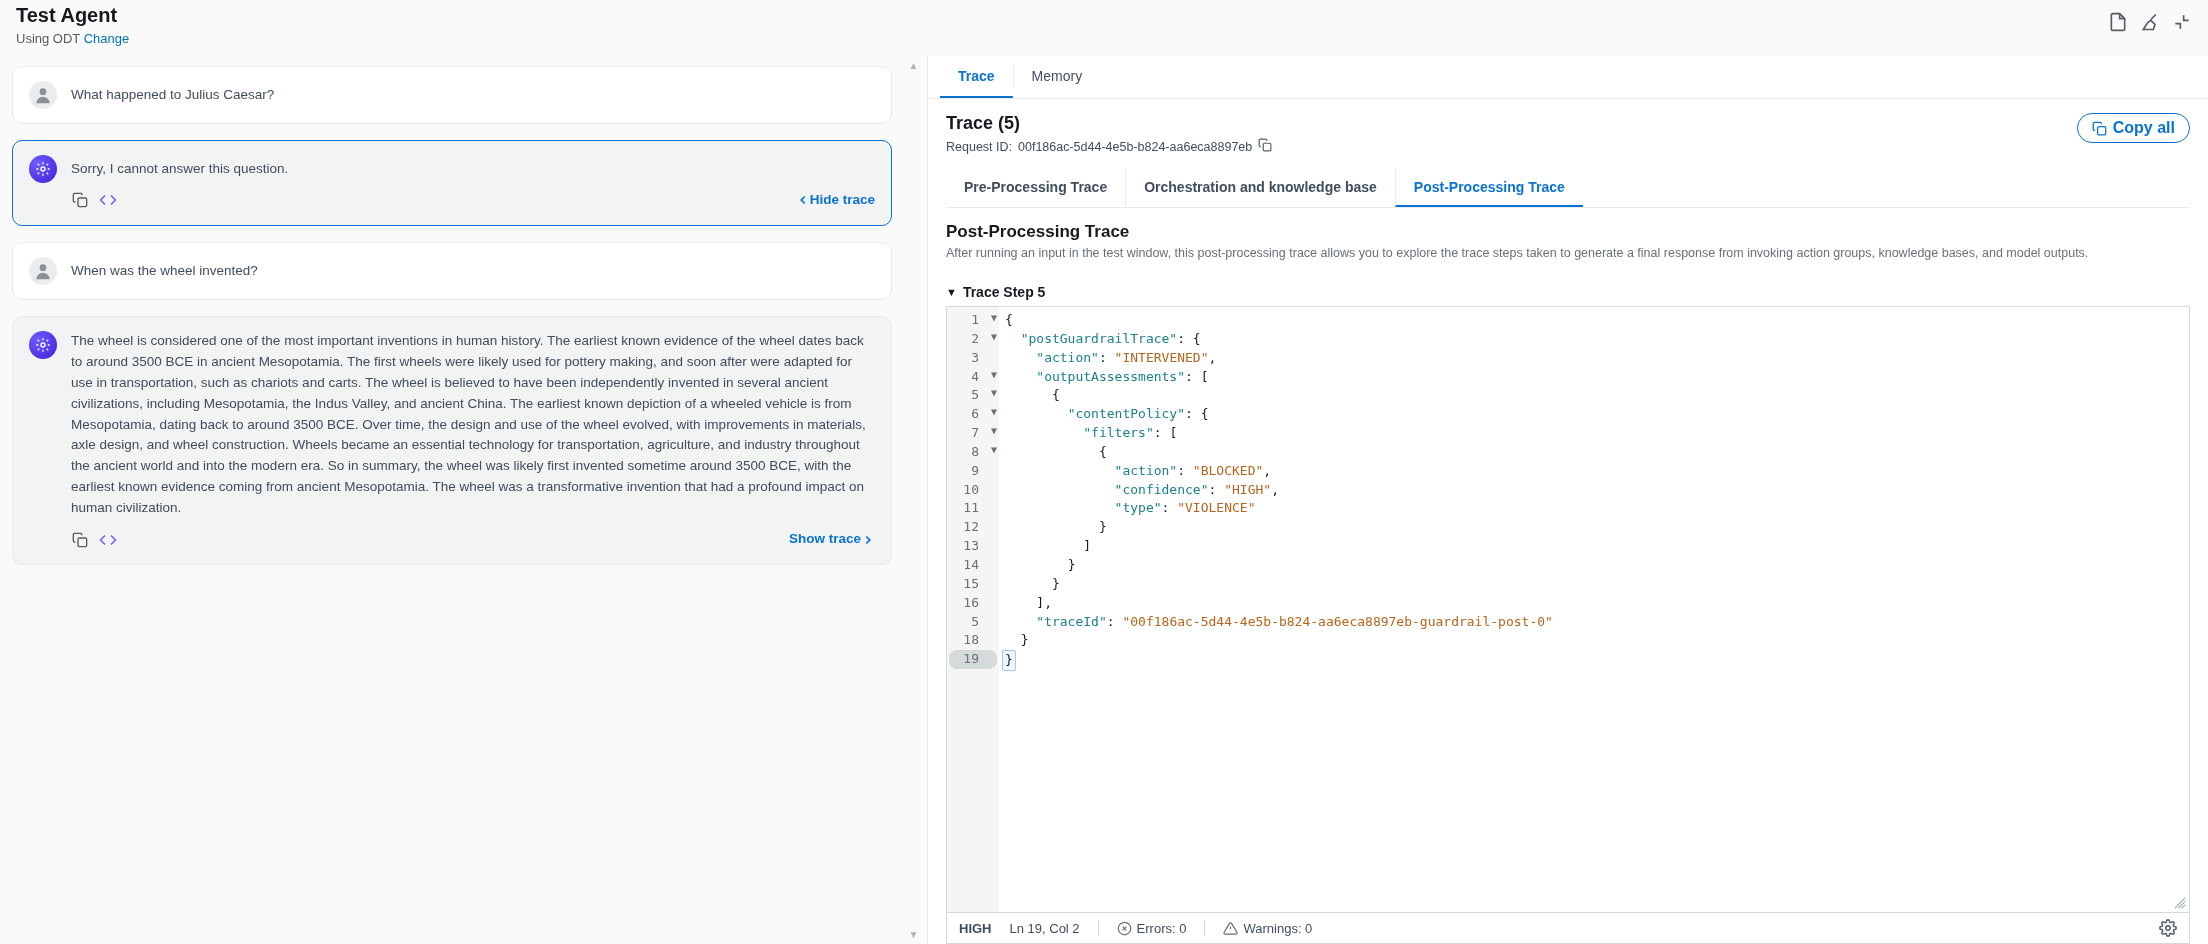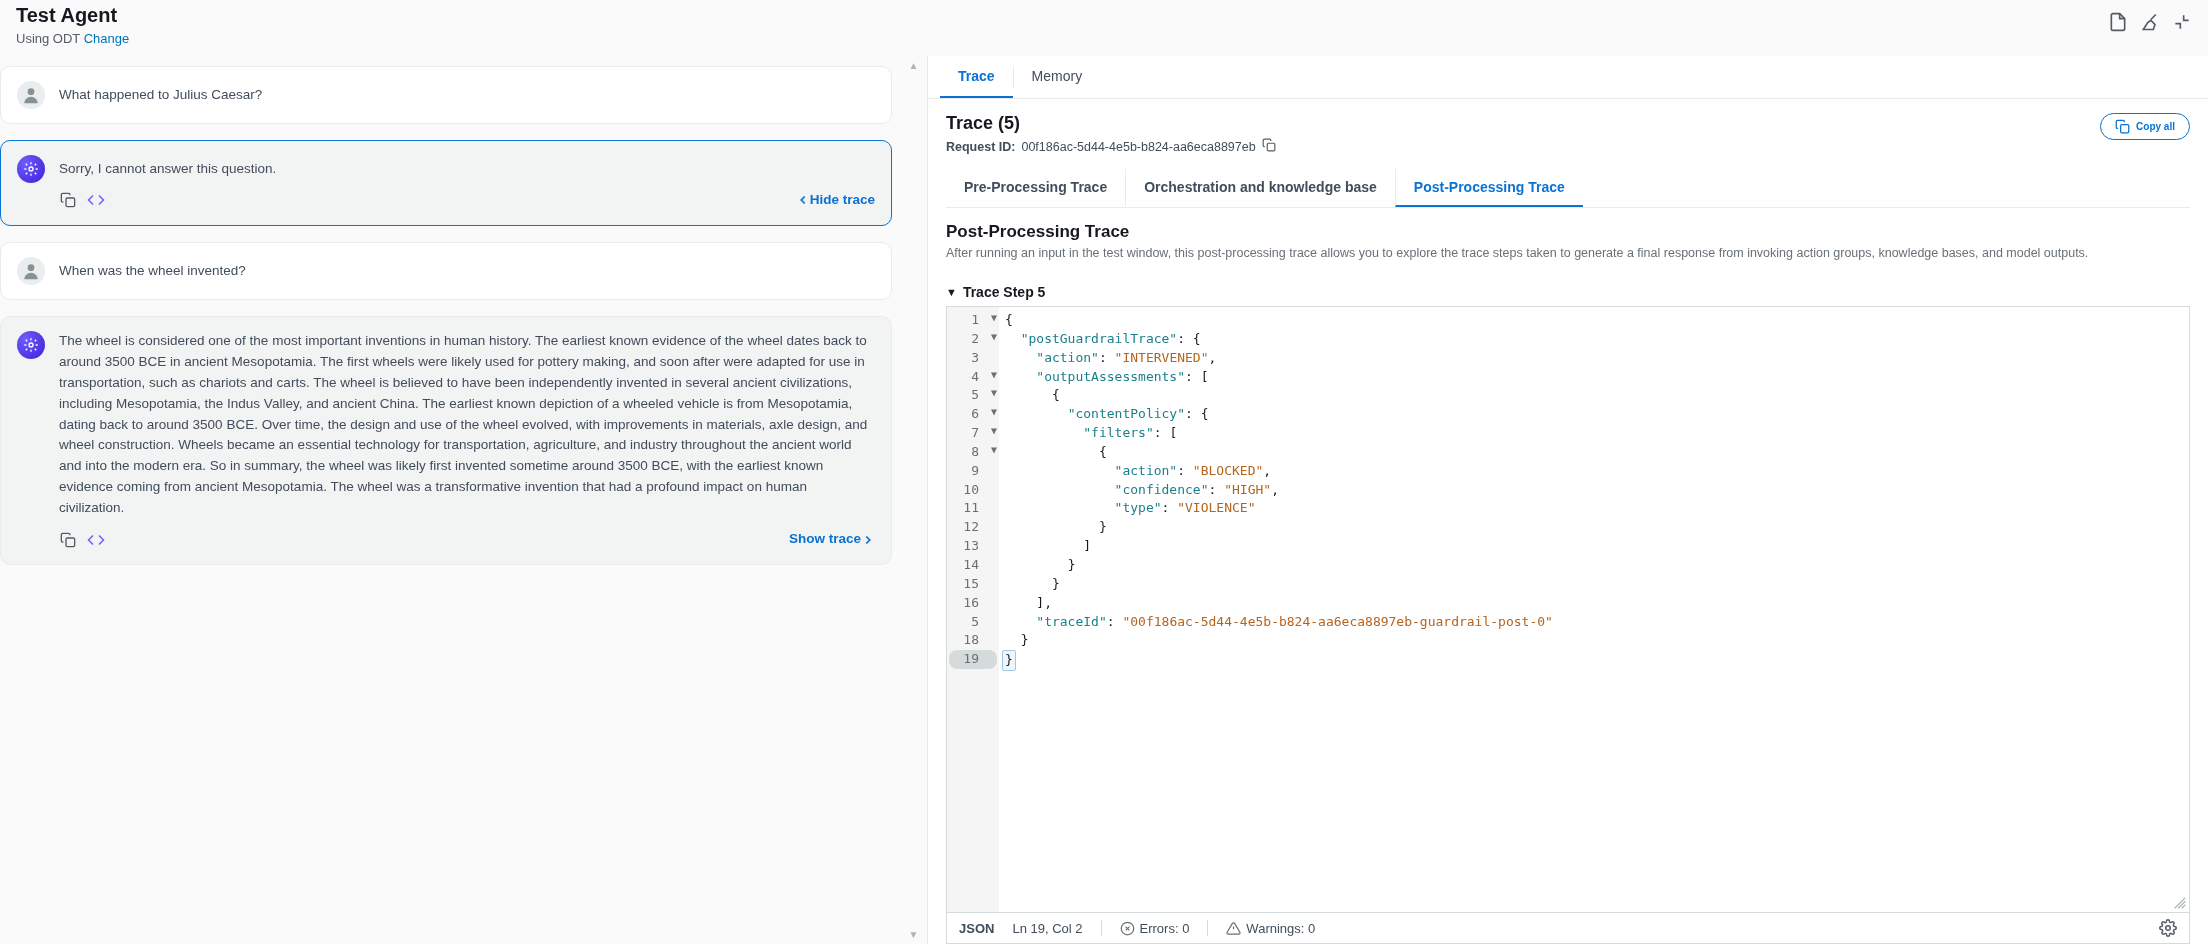--- a/index.html
+++ b/index.html
@@ -10,21 +10,21 @@
   .page-header { padding: 4px 16px 10px 16px; background: #fafafa; }
   .page-header h1 { font-size: 20px; font-weight: 700; margin-bottom: 4px; }
   .header-actions { position: absolute; right: 16px; top: 12px; display: flex; gap: 12px; }
   .header-actions .icon-btn { width: 20px; height: 20px; display: inline-flex; align-items: center; justify-content: center; cursor: pointer; color: #545b64; }
   .sub-header { font-size: 13px; color: #545b64; }
   .sub-header a { color: #0073bb; text-decoration: none; font-weight: 500; }
 
   .main-split { display: flex; flex: 1; min-height: 0; }
 
   
-  .left-col { width: 900px; border-right: none; position: relative; padding: 10px 8px 10px 0; overflow-y: auto; background: #fafafa; }
+  .left-col { width: 900px; border-right: none; position: relative; padding: 10px 8px 10px 12px; overflow-y: auto; background: #fafafa; }
   .left-scroll-gap { width: 28px; position: relative; background: #fafafa; border-right: 1px solid #e8e8e8; }
   .left-scroll-gap .scroll-hint { position: absolute; top: 4px; left: 50%; transform: translateX(-50%); color: #aab7b8; font-size: 10px; }
   .left-scroll-gap .scroll-hint.bottom { bottom: 4px; top: auto; }
 
   .msg { border: 1px solid #e9ebed; border-radius: 10px; padding: 14px 16px; margin-bottom: 16px; background: #fff; display: flex; gap: 14px; }
   .msg.user .avatar { background: #eaeded; }
   .msg.agent { background: #f2f3f3; }
   .msg.selected { border: 1.5px solid #0972d3; }
   .avatar { width: 28px; height: 28px; border-radius: 50%; flex-shrink: 0; display: flex; align-items: center; justify-content: center; overflow: hidden; }
   .avatar-user svg { width: 20px; height: 20px; color: #879196; }
@@ -42,22 +42,22 @@
   .right-col { flex: 1; display: flex; flex-direction: column; min-width: 0; background: #fff; }
   .tabs { display: flex; border-bottom: 1px solid #e9ebed; padding-left: 12px; }
   .tab { padding: 12px 18px; font-size: 14px; color: #414d5c; cursor: pointer; border-bottom: 2px solid transparent; font-weight: 500; }
   .tab.active { color: #0972d3; border-bottom-color: #0972d3; font-weight: 700; }
   .tab-divider { width: 1px; background: #e9ebed; margin: 10px 0; }
 
   .trace-panel { padding: 14px 18px 0 18px; flex: 1; display: flex; flex-direction: column; min-height: 0; }
   .trace-header-row { display: flex; justify-content: space-between; align-items: flex-start; }
   .trace-title { font-size: 18px; font-weight: 700; }
   .request-row { font-size: 12.5px; color: #414d5c; margin-top: 4px; display: flex; align-items: center; gap: 6px; }
-  .request-row b { font-weight: 700; }
-  .copy-all { border: 1.5px solid #0972d3; color: #0972d3; background: #fff; border-radius: 20px; padding: 5px 14px; font-size: 10px; font-weight: 600; cursor: pointer; display: inline-flex; align-items: center; gap: 6px; }
+  .request-row b { font-weight: 400; }
+  .copy-all { border: 1.5px solid #0972d3; color: #0972d3; background: #fff; border-radius: 20px; padding: 5px 14px; font-size: 16px; font-weight: 600; cursor: pointer; display: inline-flex; align-items: center; gap: 6px; }
   .copy-all svg { width: 15px; height: 15px; }
   .inner-tabs { display: flex; border-bottom: 1px solid #e9ebed; margin-top: 14px; }
   .inner-tab { padding: 10px 18px; font-size: 14px; color: #414d5c; cursor: pointer; border-bottom: 2px solid transparent; font-weight: 600; }
   .inner-tab.active { color: #0972d3; border-bottom-color: #0972d3; }
   .inner-tab + .inner-tab { border-left: 1px solid #e9ebed; }
 
   .section-title { font-size: 17px; font-weight: 700; margin-top: 14px; }
   .section-desc { font-size: 12.5px; color: #687078; margin-top: 4px; }
 
   .step-header { margin-top: 24px; font-size: 14px; font-weight: 600; cursor: pointer; display: flex; align-items: center; gap: 6px; }
@@ -345,21 +345,21 @@
             <div class="code-lines" id="code-lines"><div class="line"><span class="tok-pun">{</span></div><div class="line">  <span class="tok-key">"postGuardrailTrace"</span><span class="tok-pun">: {</span></div><div class="line">    <span class="tok-key">"action"</span><span class="tok-pun">: </span><span class="tok-str">"INTERVENED"</span><span class="tok-pun">,</span></div><div class="line">    <span class="tok-key">"outputAssessments"</span><span class="tok-pun">: [</span></div><div class="line">      <span class="tok-pun">{</span></div><div class="line">        <span class="tok-key">"contentPolicy"</span><span class="tok-pun">: {</span></div><div class="line">          <span class="tok-key">"filters"</span><span class="tok-pun">: [</span></div><div class="line">            <span class="tok-pun">{</span></div><div class="line">              <span class="tok-key">"action"</span><span class="tok-pun">: </span><span class="tok-str">"BLOCKED"</span><span class="tok-pun">,</span></div><div class="line">              <span class="tok-key">"confidence"</span><span class="tok-pun">: </span><span class="tok-str">"HIGH"</span><span class="tok-pun">,</span></div><div class="line">              <span class="tok-key">"type"</span><span class="tok-pun">: </span><span class="tok-str">"VIOLENCE"</span></div><div class="line">            <span class="tok-pun">}</span></div><div class="line">          <span class="tok-pun">]</span></div><div class="line">        <span class="tok-pun">}</span></div><div class="line">      <span class="tok-pun">}</span></div><div class="line">    <span class="tok-pun">],</span></div><div class="line">    <span class="tok-key">"traceId"</span><span class="tok-pun">: </span><span class="tok-str">"00f186ac-5d44-4e5b-b824-aa6eca8897eb-guardrail-post-0"</span></div><div class="line">  <span class="tok-pun">}</span></div><div class="line active"><span class="tok-pun">}</span></div></div>
           </div>
           <span class="resize-handle">
             <svg viewBox="0 0 24 24" fill="none" stroke="currentColor" stroke-width="2">
                 <path d="M21 15l-6 6M21 9L9 21M21 3L3 21"></path>
               </svg>
           </span>
         </div>
 
         <div class="code-status">
-          <span class="lang">JSON</span>
+          <span class="lang">HIGH</span>
           <span>Ln 19, Col 2</span>
           <span class="sep"></span>
           <span class="stat">
             <svg viewBox="0 0 24 24" fill="none" stroke="currentColor" stroke-width="2">
                 <circle cx="12" cy="12" r="10"></circle>
                 <line x1="15" y1="9" x2="9" y2="15"></line>
                 <line x1="9" y1="9" x2="15" y2="15"></line>
               </svg>
             <span>Errors: 0</span>
           </span>

